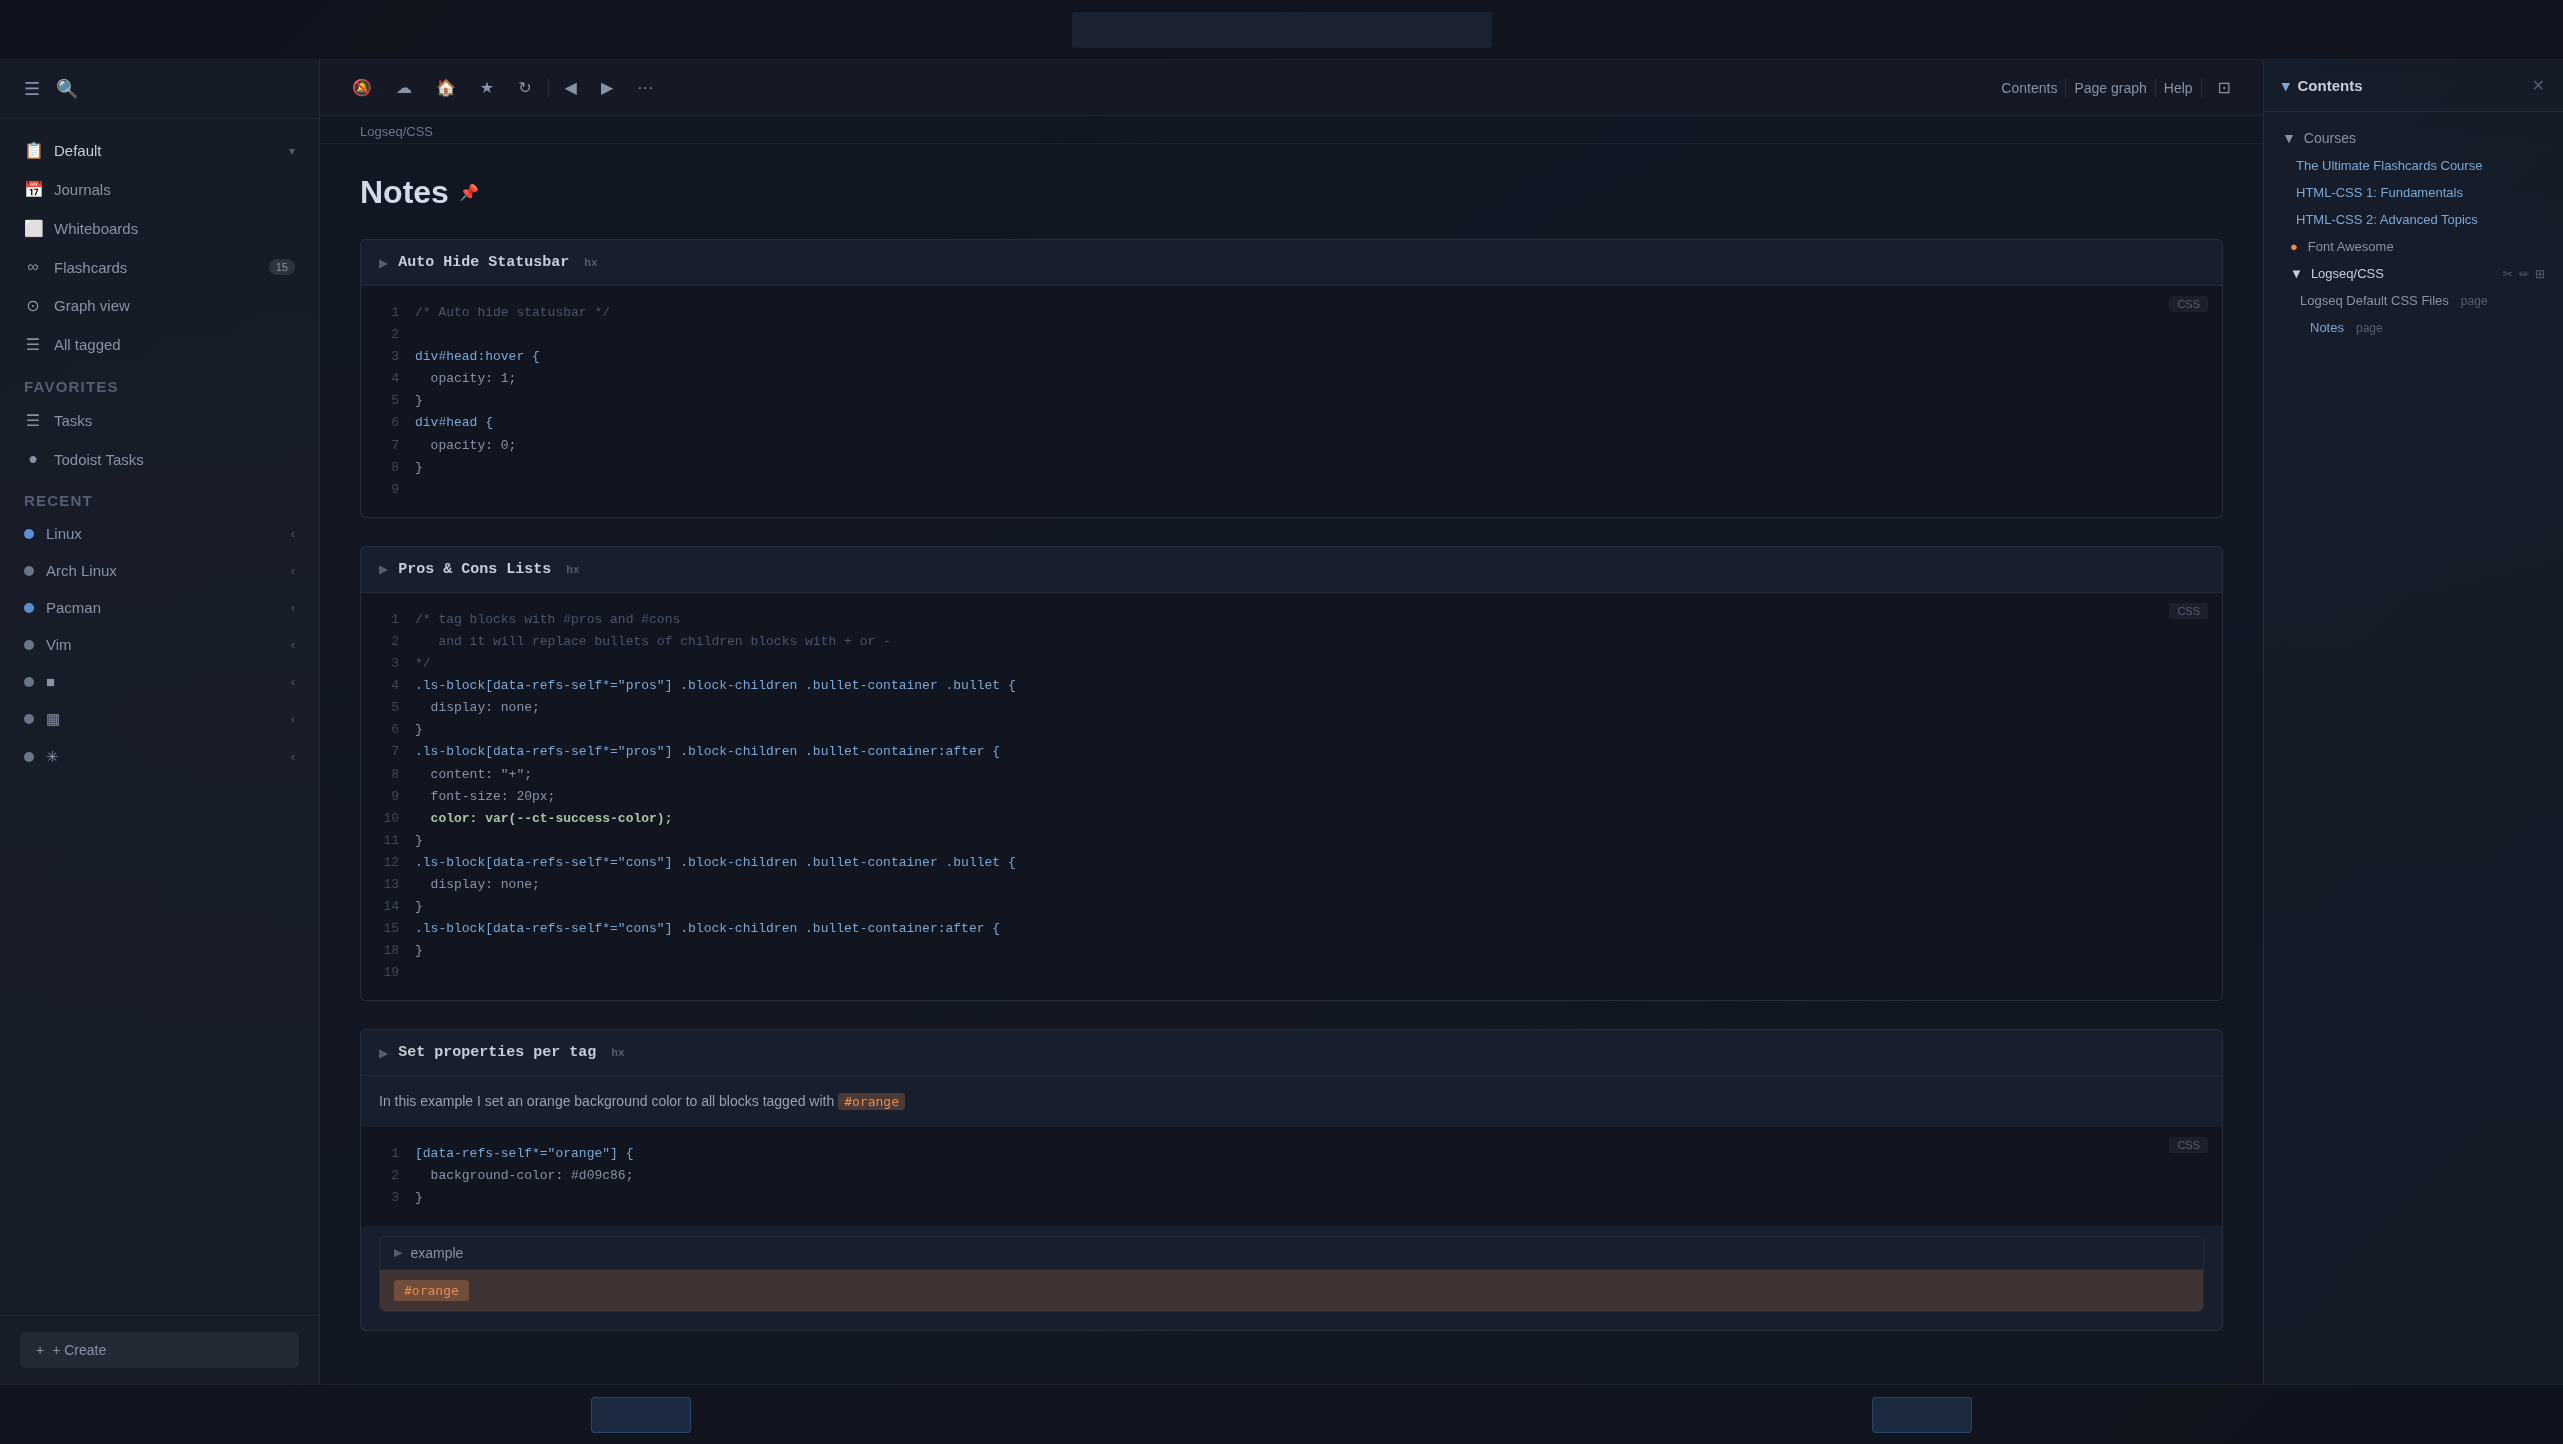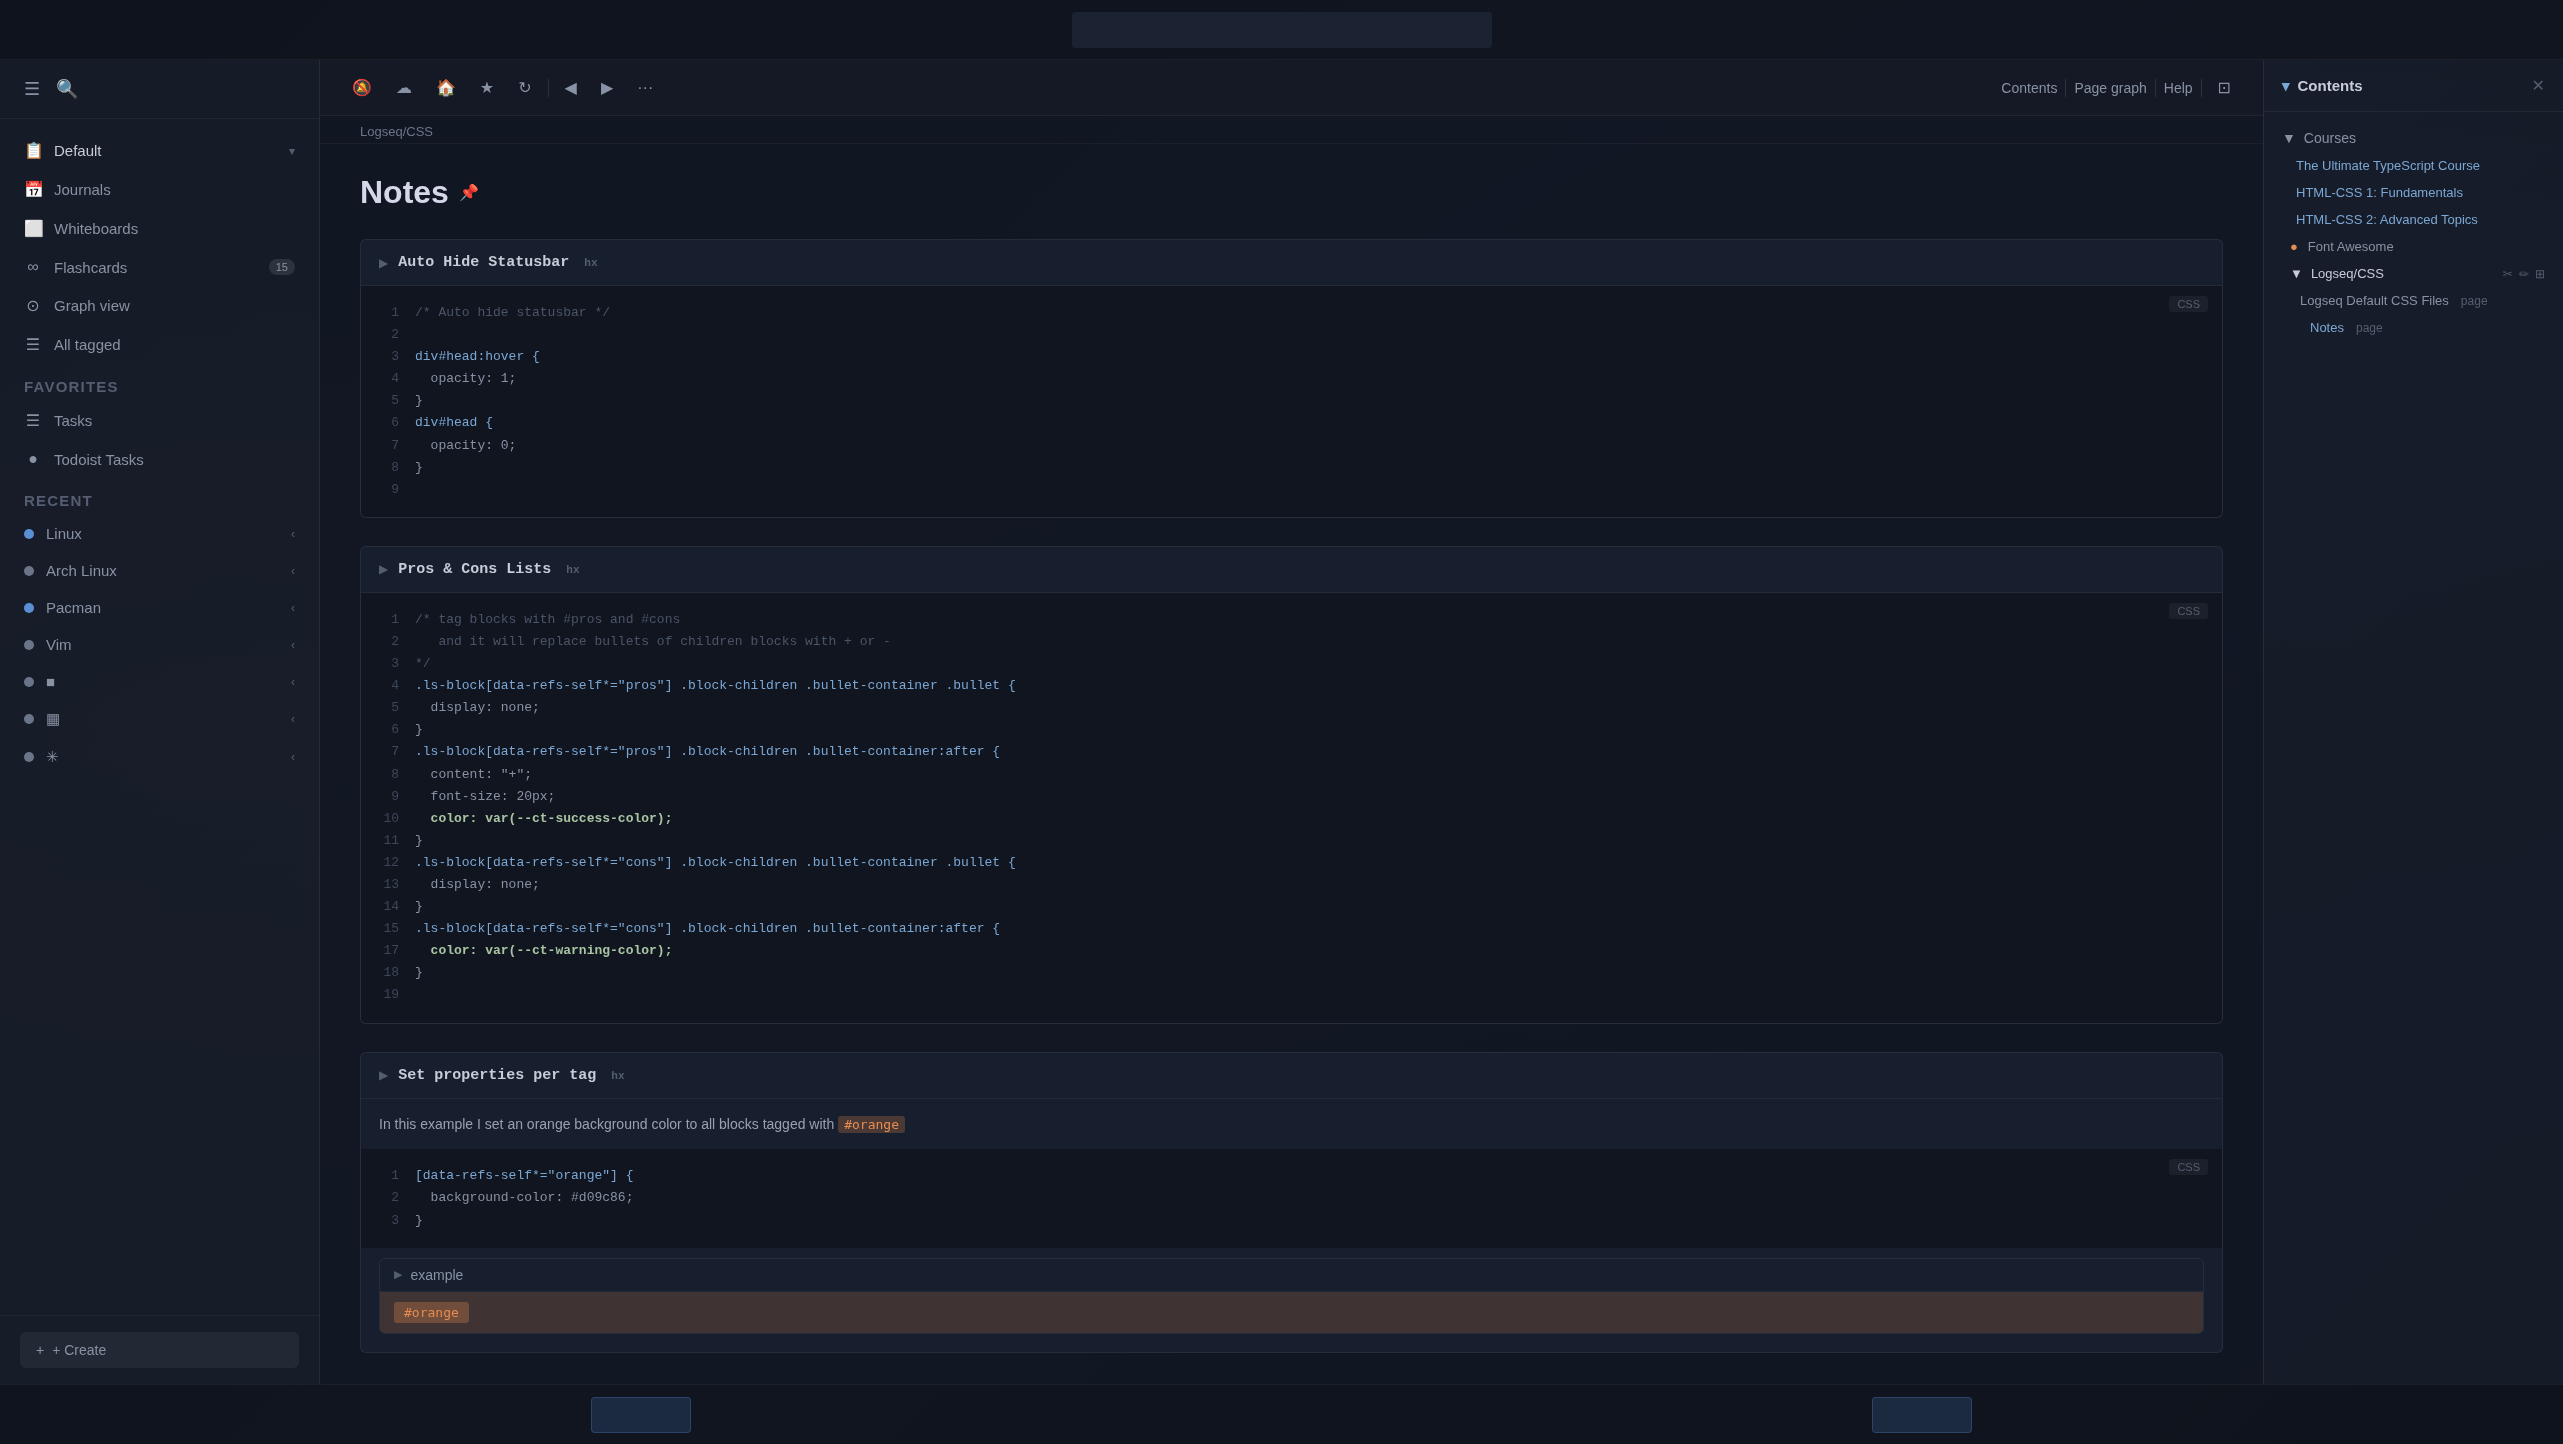--- a/index.html
+++ b/index.html
@@ -711,24 +711,20 @@
                 </div>
               <div class="line">
                   <span class="line-num">14</span>
                   <span>}</span>
                 </div>
               <div class="line">
                   <span class="line-num">15</span>
                   <span class="code-selector">.ls-block[data-refs-self*="cons"] .block-children .bullet-container:after {</span>
                 </div>
               <div class="line">
-                  <span class="line-num">17</span>
-                  <span class="code-value">&nbsp;&nbsp;color: var(--ct-warning-color);</span>
-                </div>
-              <div class="line">
                   <span class="line-num">18</span>
                   <span>}</span>
                 </div>
               <div class="line">
                   <span class="line-num">19</span>
                   <span>&nbsp;</span>
                 </div>
             </div>
           </div>
         </div>
@@ -787,21 +783,21 @@
       </div>
 
       <div class="panel-content">
 
         <div class="toc-item toc-h1">
           <span>▼</span>
           <span>Courses</span>
         </div>
 
         <div class="toc-item toc-link">
-          <span>The Ultimate TypeScript Course</span>
+          <span>The Ultimate Flashcards Course</span>
         </div>
 
         <div class="toc-item toc-link">
           <span>HTML-CSS 1: Fundamentals</span>
         </div>
 
         <div class="toc-item toc-link">
           <span>HTML-CSS 2: Advanced Topics</span>
         </div>
 

